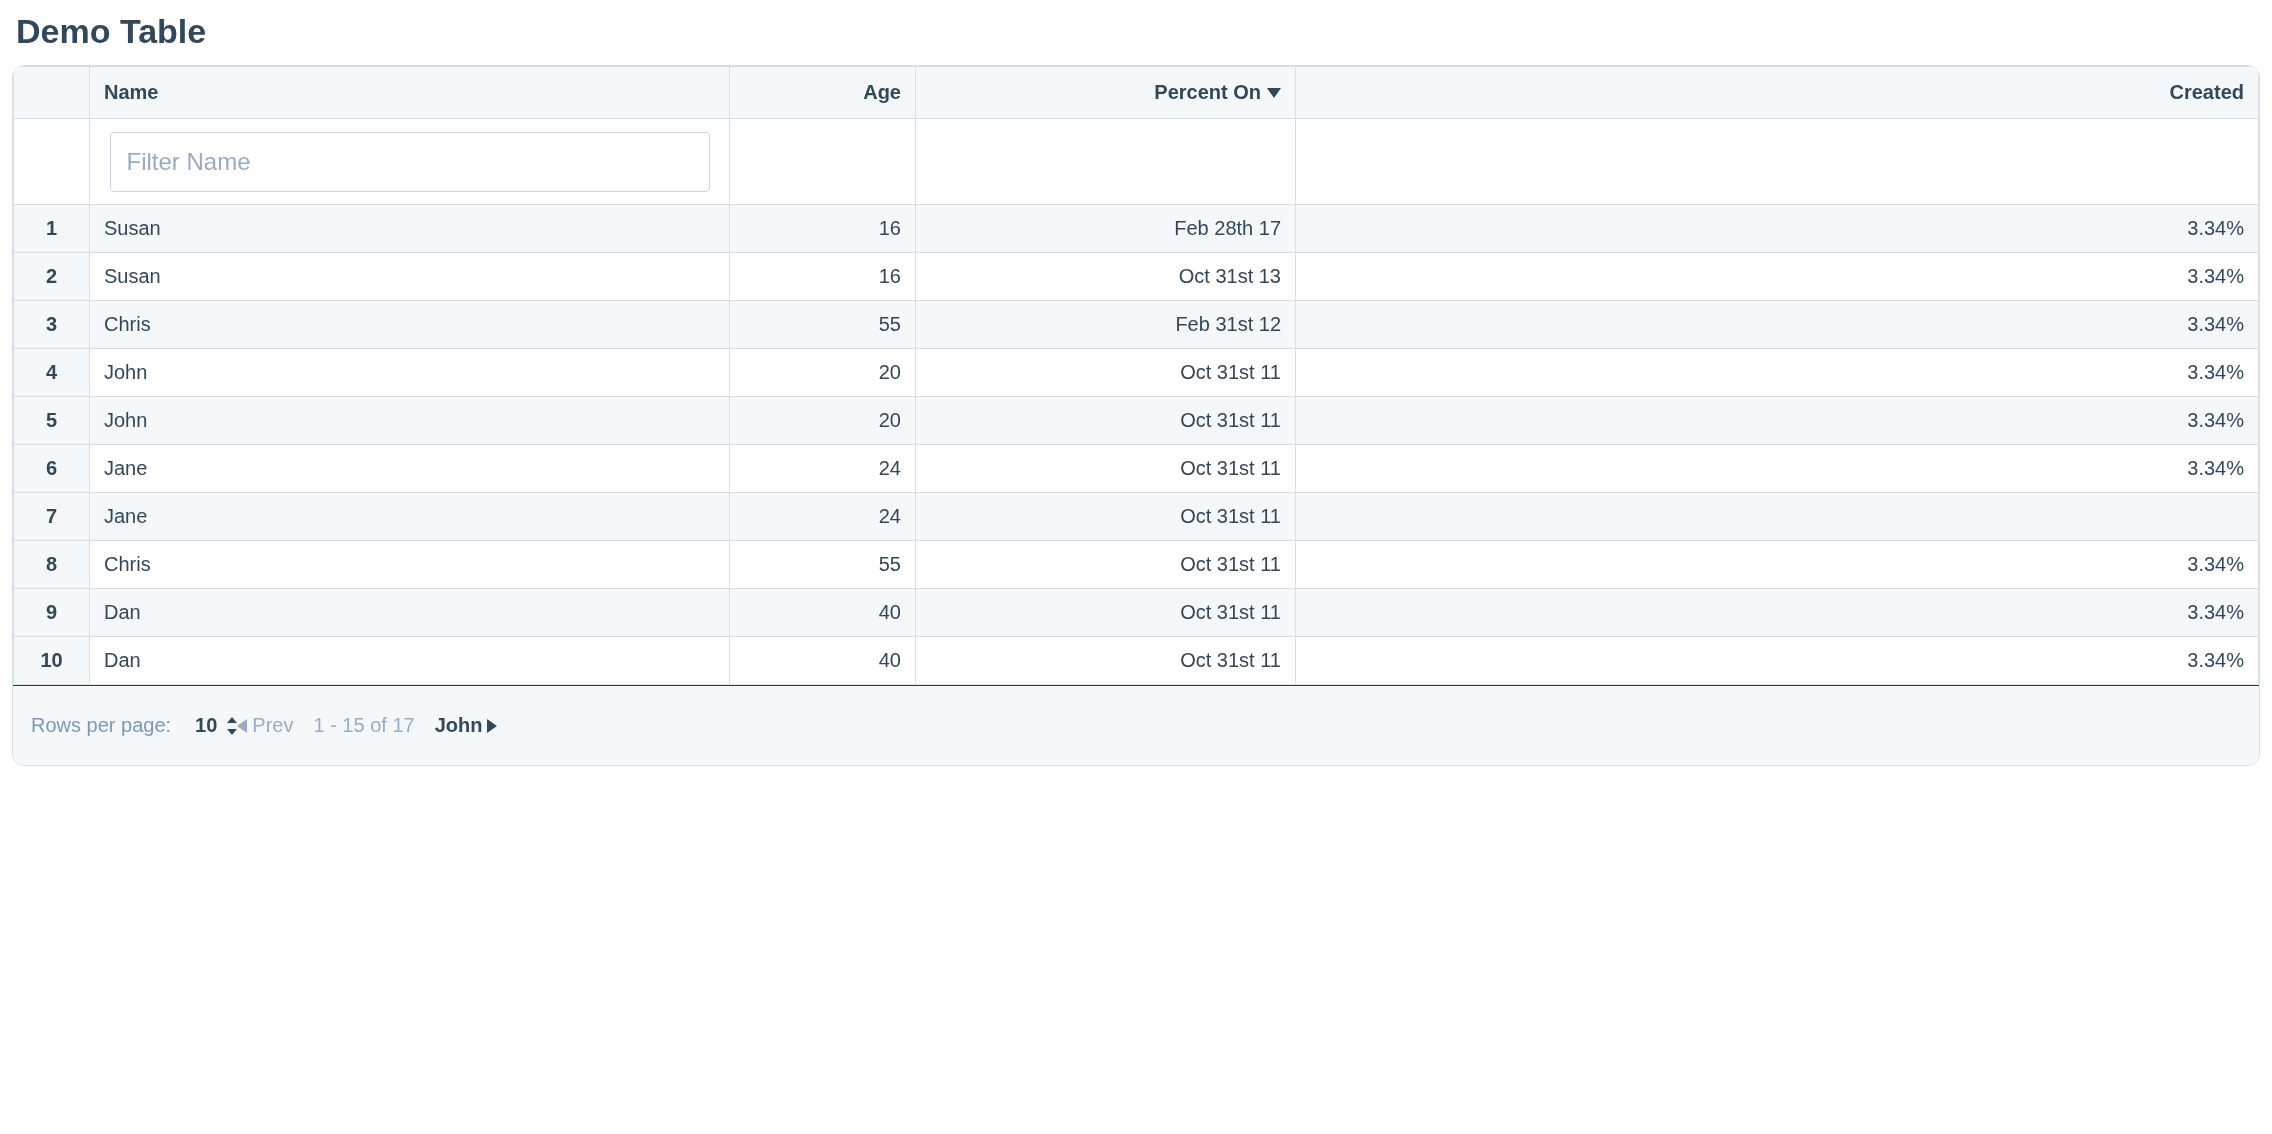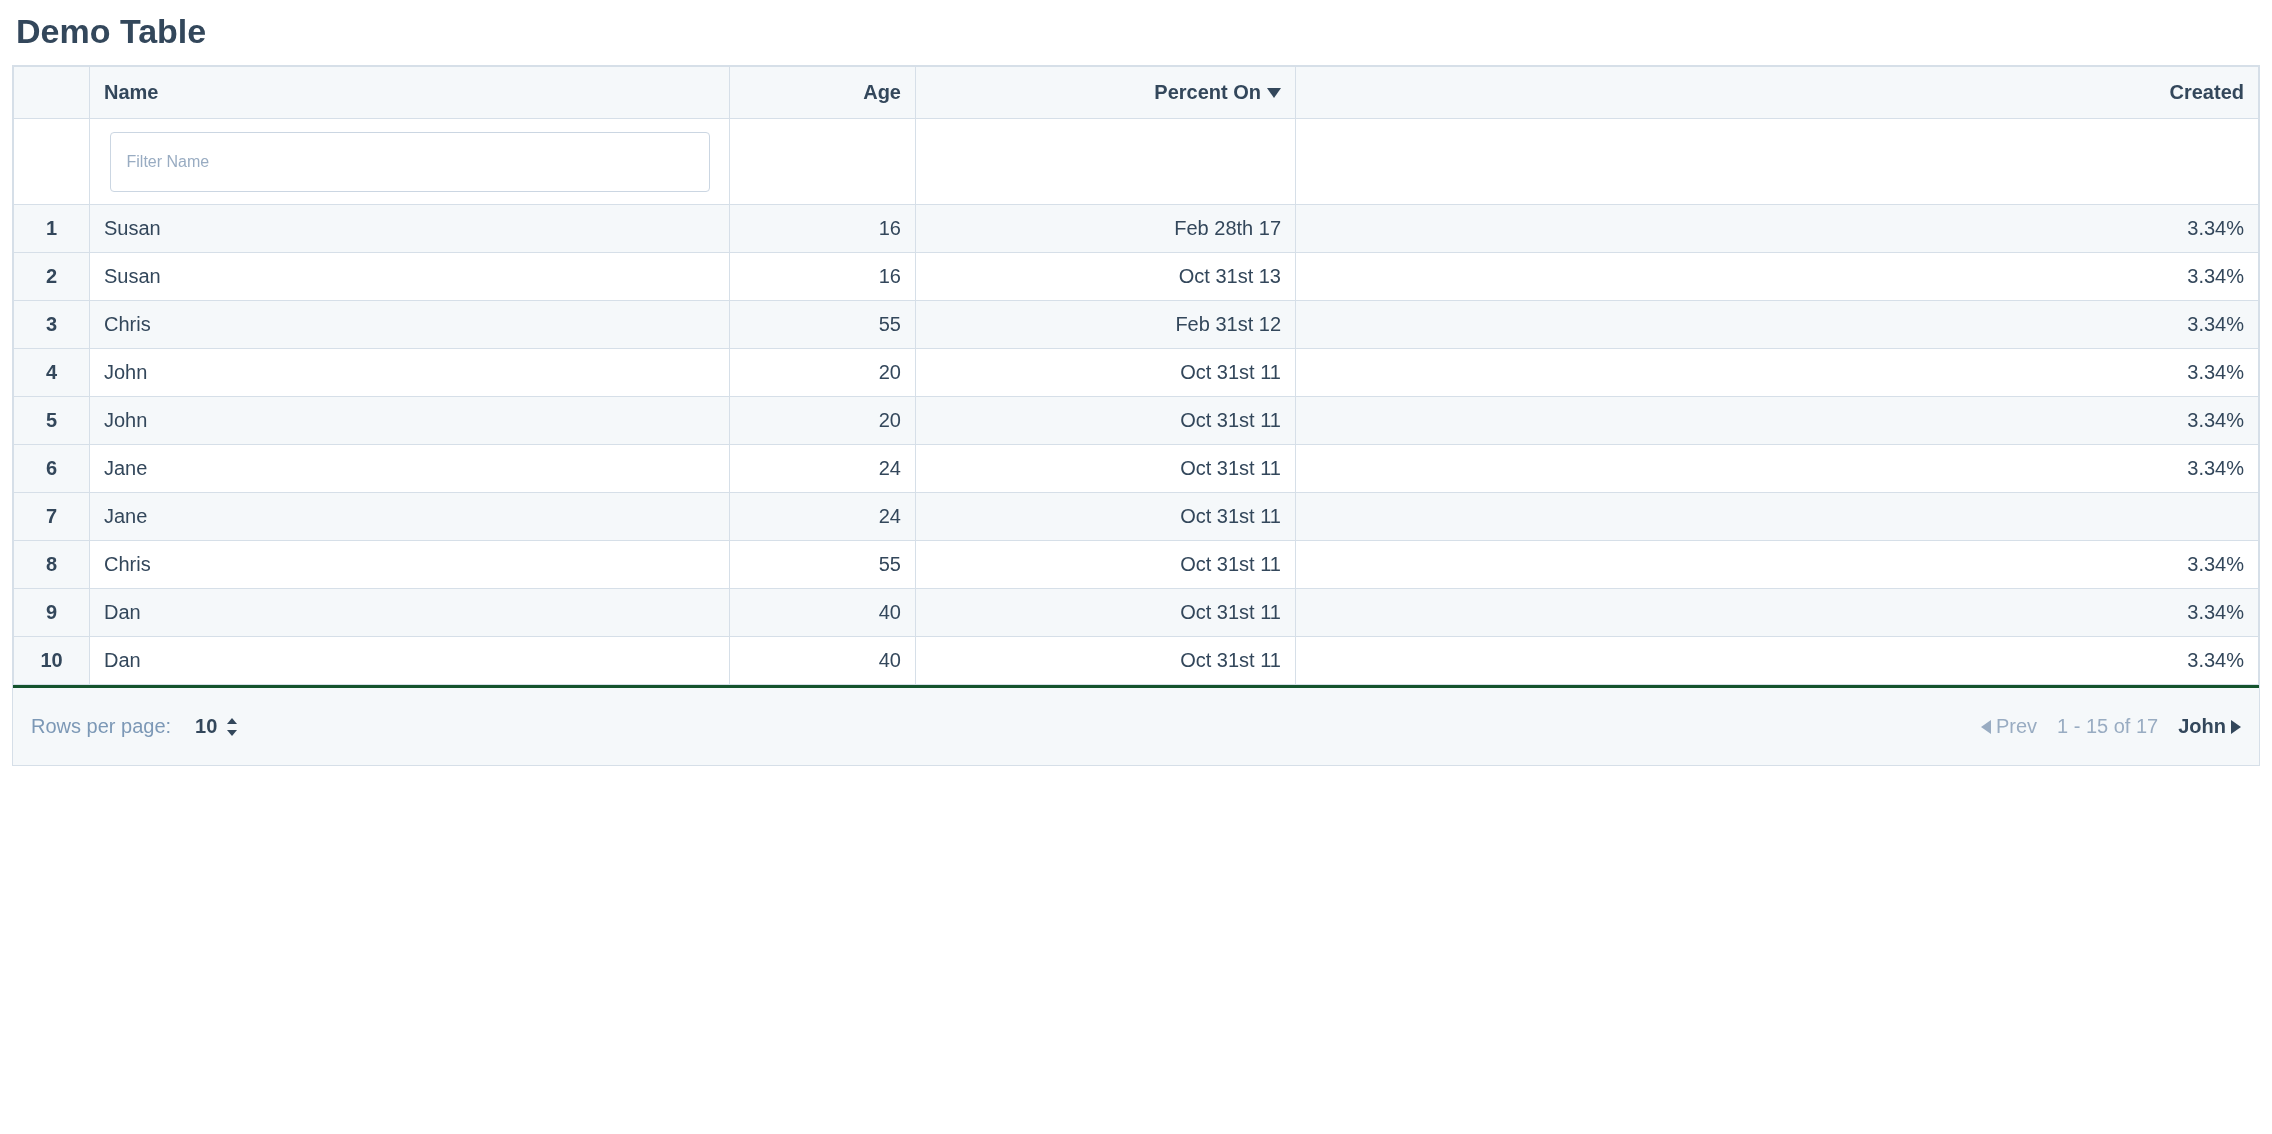--- a/index.html
+++ b/index.html
@@ -11,21 +11,21 @@
     background: #fff;
   }
   .title {
     font-size: 34px;
     font-weight: 700;
     color: #33475b;
     margin: 0 0 14px 4px;
   }
   .table-wrap {
     border: 1px solid #d6dfe8;
-    border-radius: 0;
+    border-radius: 12px;
     overflow: hidden;
   }
   table {
     width: 100%;
     border-collapse: collapse;
     table-layout: fixed;
   }
   col.rownum { width: 76px; }
   col.name { width: 640px; }
   col.age { width: 186px; }
@@ -53,21 +53,21 @@
     background: #fff;
     font-weight: 400;
   }
   .filter-input {
     width: 100%;
     max-width: 600px;
     height: 60px;
     border: 1px solid #cbd6e2;
     border-radius: 4px;
     padding: 0 16px;
-    font-size: 16px;
+    font-size: 24px;
     color: #33475b;
     background: #fff;
   }
   .filter-input::placeholder { color: #99acc2; }
   tbody td {
     height: 48px;
   }
   tbody tr:nth-child(odd) td { background: #f5f8fa; }
   tbody tr:nth-child(even) td { background: #fff; }
   tbody td.rownum {
@@ -79,25 +79,24 @@
   .sort-icon {
     display: inline-block;
     margin-left: 6px;
     vertical-align: middle;
   }
   .col-header-inner { display: flex; align-items: center; }
   .col-header-inner.right { justify-content: flex-end; }
   .footer {
     display: flex;
     align-items: center;
-    justify-content: space-between;
     height: 80px;
     padding: 0 18px;
     background: #f5f8fa;
-    border-top: 3px solid #14532d;
+    border-top: 1px solid #14532d;
     font-size: 20px;
     color: #7c98b6;
   }
   .footer-left { display: flex; align-items: center; gap: 24px; }
   .rpp-select {
     display: inline-flex;
     align-items: center;
     gap: 10px;
     color: #33475b;
     font-weight: 700;

